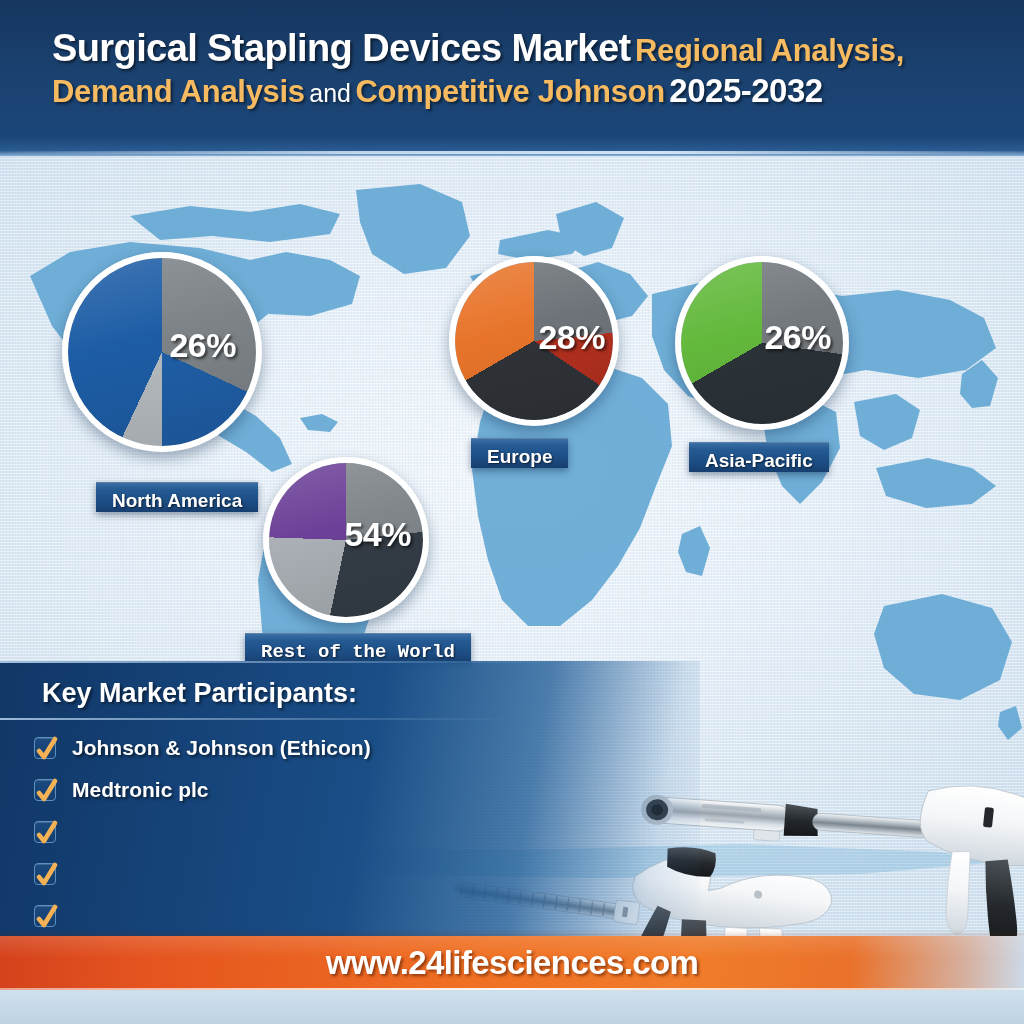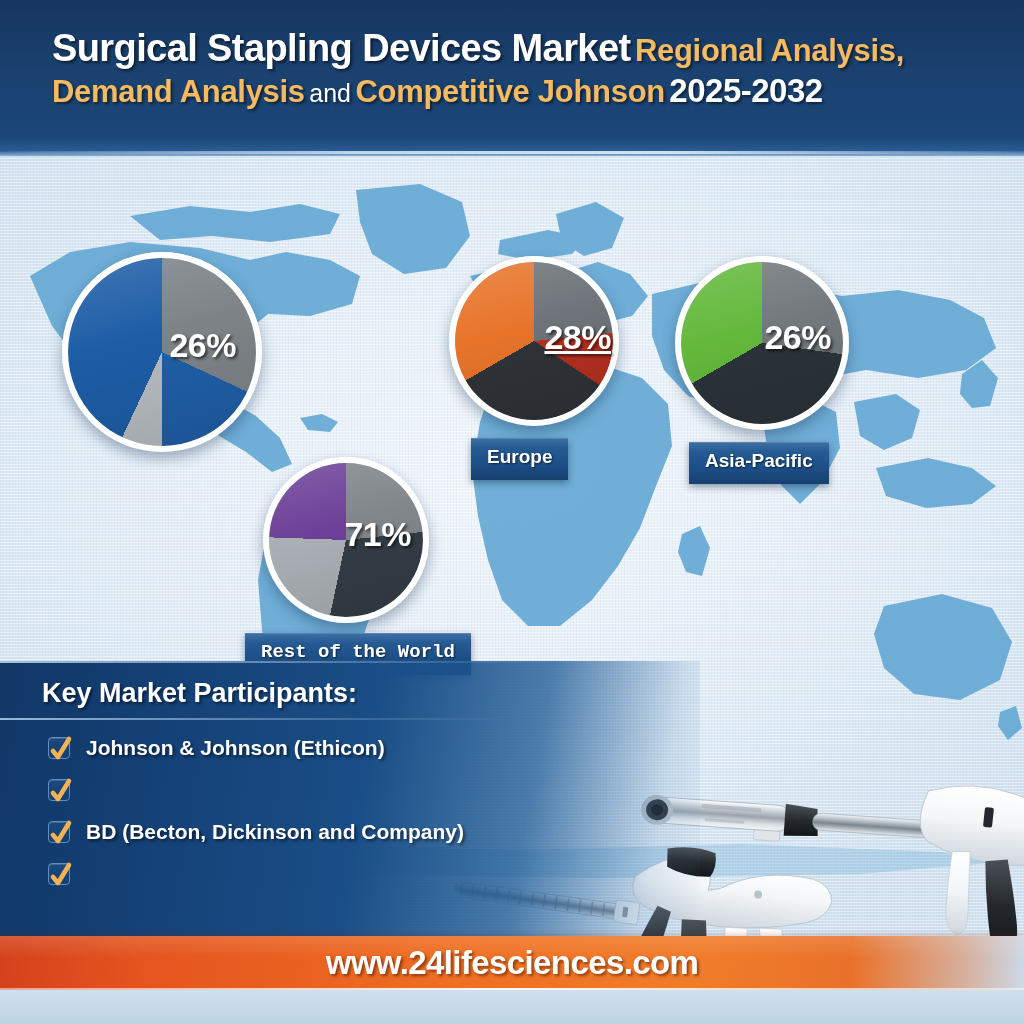--- a/index.html
+++ b/index.html
@@ -85,21 +85,21 @@
     pointer-events: none;
   }
   .pie-pct {
     position: absolute; z-index: 4;
     font-size: 34px; font-weight: bold; color: #ffffff;
     text-shadow: 2px 2px 3px rgba(0,0,0,0.6);
     letter-spacing: -0.5px;
   }
   .pie-label {
     position: absolute;
-    padding: 7px 16px 12px 16px;
+    padding: 7px 16px 0 16px;
     background: linear-gradient(180deg, #3b6fa4 0%, #255a93 22%, #1d4f86 60%, #173f70 100%);
     color: #ffffff; font-size: 19px; font-weight: bold;
     text-shadow: 1px 1px 2px rgba(0,0,0,0.6);
     border-top: 1px solid rgba(150,185,220,0.55);
     box-shadow: 0 3px 7px rgba(15,40,70,0.45);
     white-space: nowrap;
   }
 
   
   .panel {
@@ -114,21 +114,21 @@
     position: absolute; left: 36px; top: 17px;
     font-size: 27px; font-weight: bold; color: #ffffff;
     text-shadow: 2px 2px 3px rgba(0,0,0,0.5);
     white-space: nowrap;
     margin-left: 6px;
   }
   .panel-head-rule {
     position: absolute; left: 0; top: 57px; width: 510px; height: 2px;
     background: linear-gradient(90deg, rgba(190,218,245,0.8), rgba(190,218,245,0.2) 72%, rgba(190,218,245,0));
   }
-  .participants { position: absolute; left: 48px; top: 66px; width: 520px; text-align: center; }
+  .participants { position: absolute; left: 34px; top: 66px; width: 520px; text-align: center; }
   .p-row { display: flex; align-items: center; height: 42px; }
   .p-check {
     position: relative; flex: 0 0 auto;
     width: 22px; height: 22px; border-radius: 4px;
     border: 1px solid #5f8fc0;
     background: linear-gradient(180deg, #1b4a80 0%, #143e6e 100%);
     box-shadow: 0 1px 0 rgba(255,255,255,0.16) inset;
     margin-right: 16px;
   }
   .p-check svg { position: absolute; left: -2px; top: -4px; }
@@ -241,33 +241,34 @@
         <div class="pie-inner">
           <div style="position:absolute;inset:0;border-radius:50%;
             background:conic-gradient(from 0deg,
               #7d8387 0deg 115deg,
               #1f5fa8 115deg 180deg,
               #b6bcc0 180deg 205deg,
               #1d5da6 205deg 360deg);"></div>
         </div>
         <div class="pie-pct" style="right:26px; top:74px;">26%</div>
       </div>
+      <div class="pie-label" style="left:34px; top:230px;">North America</div>
     </div>
 
     <div class="pie-block" style="left:449px; top:100px;">
       <div class="pie" style="width:170px;height:170px;">
         <div class="pie-inner">
           <div style="position:absolute;inset:0;border-radius:50%;
             background:conic-gradient(from 0deg,
               #6d7378 0deg 84deg,
               #b5301f 84deg 124deg,
               #2f3338 124deg 240deg,
               #e8742a 240deg 360deg);"></div>
         </div>
-        <div class="pie-pct" style="right:8px; top:62px;text-decoration:underline;">28%</div>
+        <div class="pie-pct" style="right:14px; top:62px;">28%</div>
       </div>
       <div class="pie-label" style="left:22px; top:182px;">Europe</div>
     </div>
 
     <div class="pie-block" style="left:675px; top:100px;">
       <div class="pie" style="width:174px;height:174px;">
         <div class="pie-inner">
           <div style="position:absolute;inset:0;border-radius:50%;
             background:conic-gradient(from 0deg,
               #74797e 0deg 98deg,
@@ -282,21 +283,21 @@
     <div class="pie-block" style="left:263px; top:301px;">
       <div class="pie" style="width:166px;height:166px;">
         <div class="pie-inner">
           <div style="position:absolute;inset:0;border-radius:50%;
             background:conic-gradient(from 0deg,
               #80868a 0deg 84deg,
               #343d46 84deg 192deg,
               #aab0b5 192deg 272deg,
               #6c4098 272deg 360deg);"></div>
         </div>
-        <div class="pie-pct" style="right:18px; top:58px;">71%</div>
+        <div class="pie-pct" style="right:18px; top:58px;">54%</div>
       </div>
       <div class="pie-label" style="left:-18px; top:176px;font-family:Liberation Mono, monospace;">Rest of the World</div>
     </div>
 
     <svg class="devices" viewBox="0 0 575 345">
       <defs>
         <linearGradient id="shaftG" x1="0" y1="0" x2="0" y2="1">
           <stop offset="0%" stop-color="#f2f5f7"></stop>
           <stop offset="28%" stop-color="#b9c2c9"></stop>
           <stop offset="55%" stop-color="#7c868e"></stop>
@@ -432,36 +433,43 @@
               </svg>
           </span>
           <span class="p-label">Johnson &amp; Johnson (Ethicon)</span>
         </div>
         <div class="p-row">
           <span class="p-check">
             <svg width="26" height="30" viewBox="0 0 26 30">
                 <path d="M6 17 L11 23 L22 5" stroke="#f4b254" stroke-width="4.6" fill="none" stroke-linecap="round" stroke-linejoin="round"></path>
               </svg>
           </span>
+          <span class="p-label">Medtronic plc</span>
         </div>
         <div class="p-row">
           <span class="p-check">
             <svg width="26" height="30" viewBox="0 0 26 30">
                 <path d="M6 17 L11 23 L22 5" stroke="#f4b254" stroke-width="4.6" fill="none" stroke-linecap="round" stroke-linejoin="round"></path>
               </svg>
           </span>
-          <span class="p-label">BD (Becton, Dickinson and Company)</span>
         </div>
         <div class="p-row">
           <span class="p-check">
             <svg width="26" height="30" viewBox="0 0 26 30">
                 <path d="M6 17 L11 23 L22 5" stroke="#f4b254" stroke-width="4.6" fill="none" stroke-linecap="round" stroke-linejoin="round"></path>
               </svg>
           </span>
         </div>
+        <div class="p-row">
+          <span class="p-check">
+            <svg width="26" height="30" viewBox="0 0 26 30">
+                <path d="M6 17 L11 23 L22 5" stroke="#f4b254" stroke-width="4.6" fill="none" stroke-linecap="round" stroke-linejoin="round"></path>
+              </svg>
+          </span>
+        </div>
       </div>
     </div>
   </div>
 
   <div class="footer-band"></div>
   <div class="footer-url">www.24lifesciences.com</div>
   <div class="footer-bottom-rule"></div>
   <div class="footer-bottom"></div>
 
 </div>

